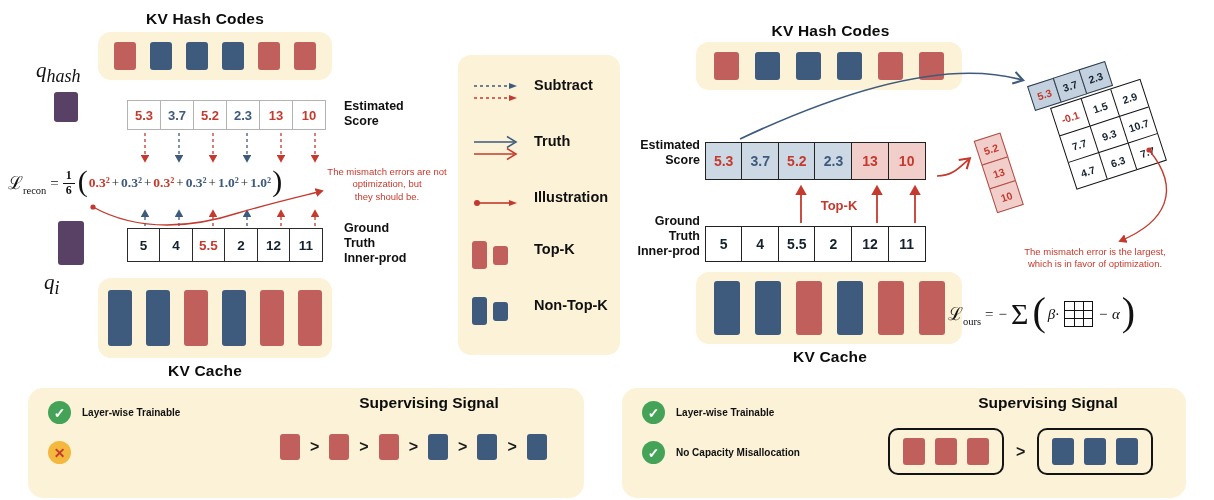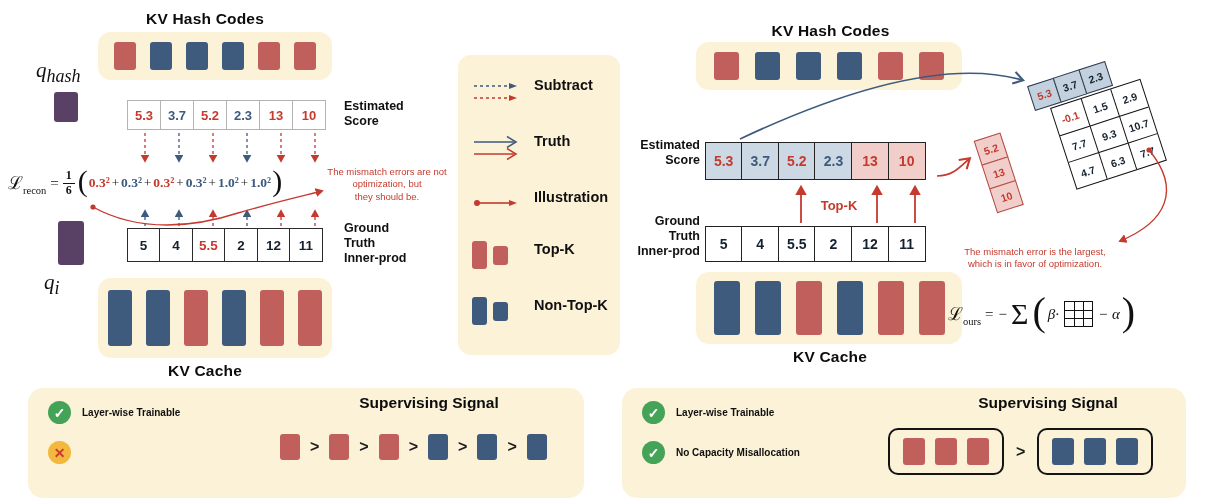--- a/index.html
+++ b/index.html
@@ -268,21 +268,21 @@
       <div class="mgcell c-dark">4.7</div>
       <div class="mgcell c-dark">6.3</div>
       <div class="mgcell c-dark">7.7</div>
     </div>
   <div id="matrix-rowhead" class="mcol" style="left:974px;top:142px">
       <div class="mcell mpink c-red">5.2</div>
       <div class="mcell mpink c-red">13</div>
       <div class="mcell mpink c-red">10</div>
     </div>
 
-  <div class="note" style="left:932px;top:246px;width:206px">The mismatch error is the largest,
+  <div class="note" style="left:992px;top:246px;width:206px">The mismatch error is the largest,
 which is in favor of optimization.</div>
 
   <div class="formula ours" style="left:948px;top:294px">
     <span class="mvar"><span>ℒ</span><sub class="msub">ours</sub></span>
     <span class="meq">=</span>
     <span class="meq" style="margin:0 1px">−</span>
     <span class="sigma">Σ</span>
     <span class="paren">(</span>
     <span class="beta">β·</span>
     <span class="grid3">

